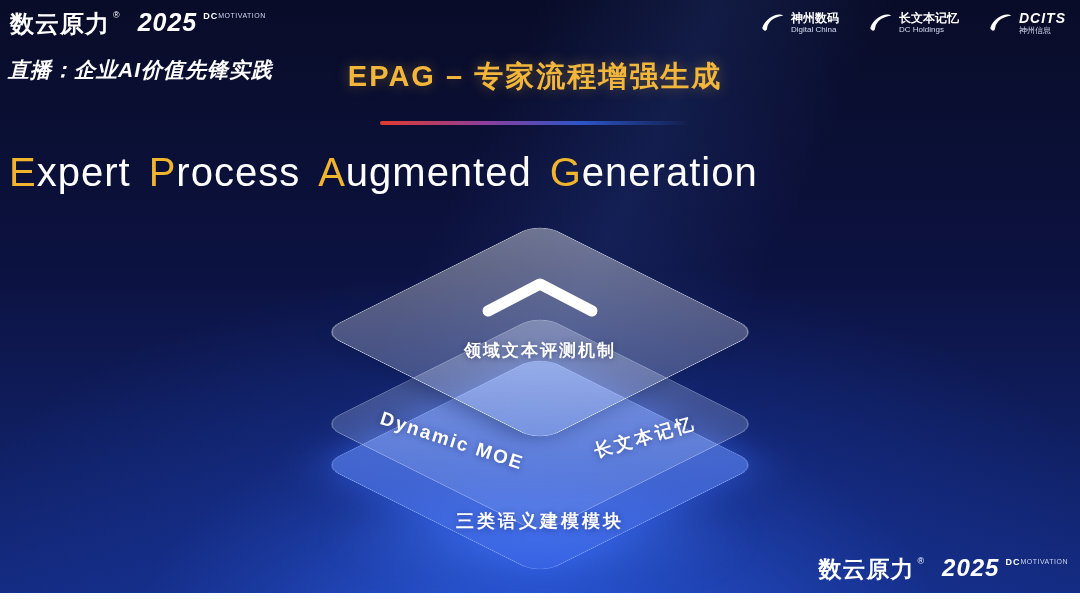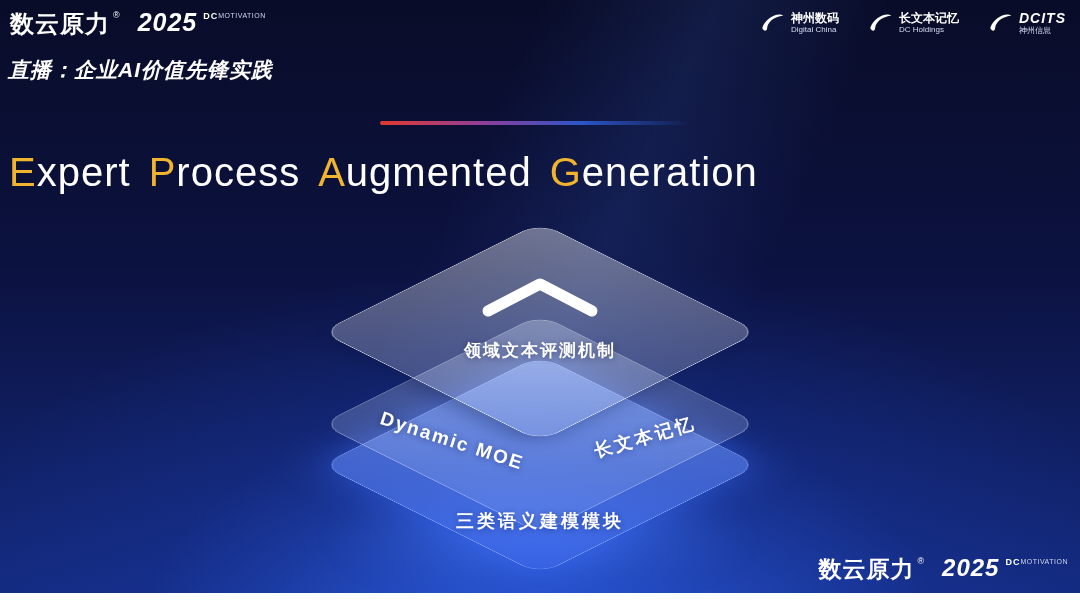--- a/index.html
+++ b/index.html
@@ -120,20 +120,21 @@
     <span class="brand-reg">®</span>
     <span class="brand-year">2025</span>
     <span class="brand-tag">
       <span class="brand-dc">DC</span>
       <span class="brand-motivation">MOTIVATION</span>
     </span>
   </div>
 
   <div class="subtitle">直播：企业AI价值先锋实践</div>
 
+  <div class="section-title">EPAG – 专家流程增强生成</div>
 
   <div class="logos">
     <div class="logo-item">
       <svg class="logo-icon" viewBox="0 0 32 32">
         <path d="M4 22 C8 10 23 2 30 7 C22 7 11 13 10 22 C10 26 6 27 4 22 Z" fill="#ffffff"></path>
       </svg>
       <span class="logo-text">
         <span class="logo-name">神州数码</span>
         <span class="logo-sub">Digital China</span>
       </span>

